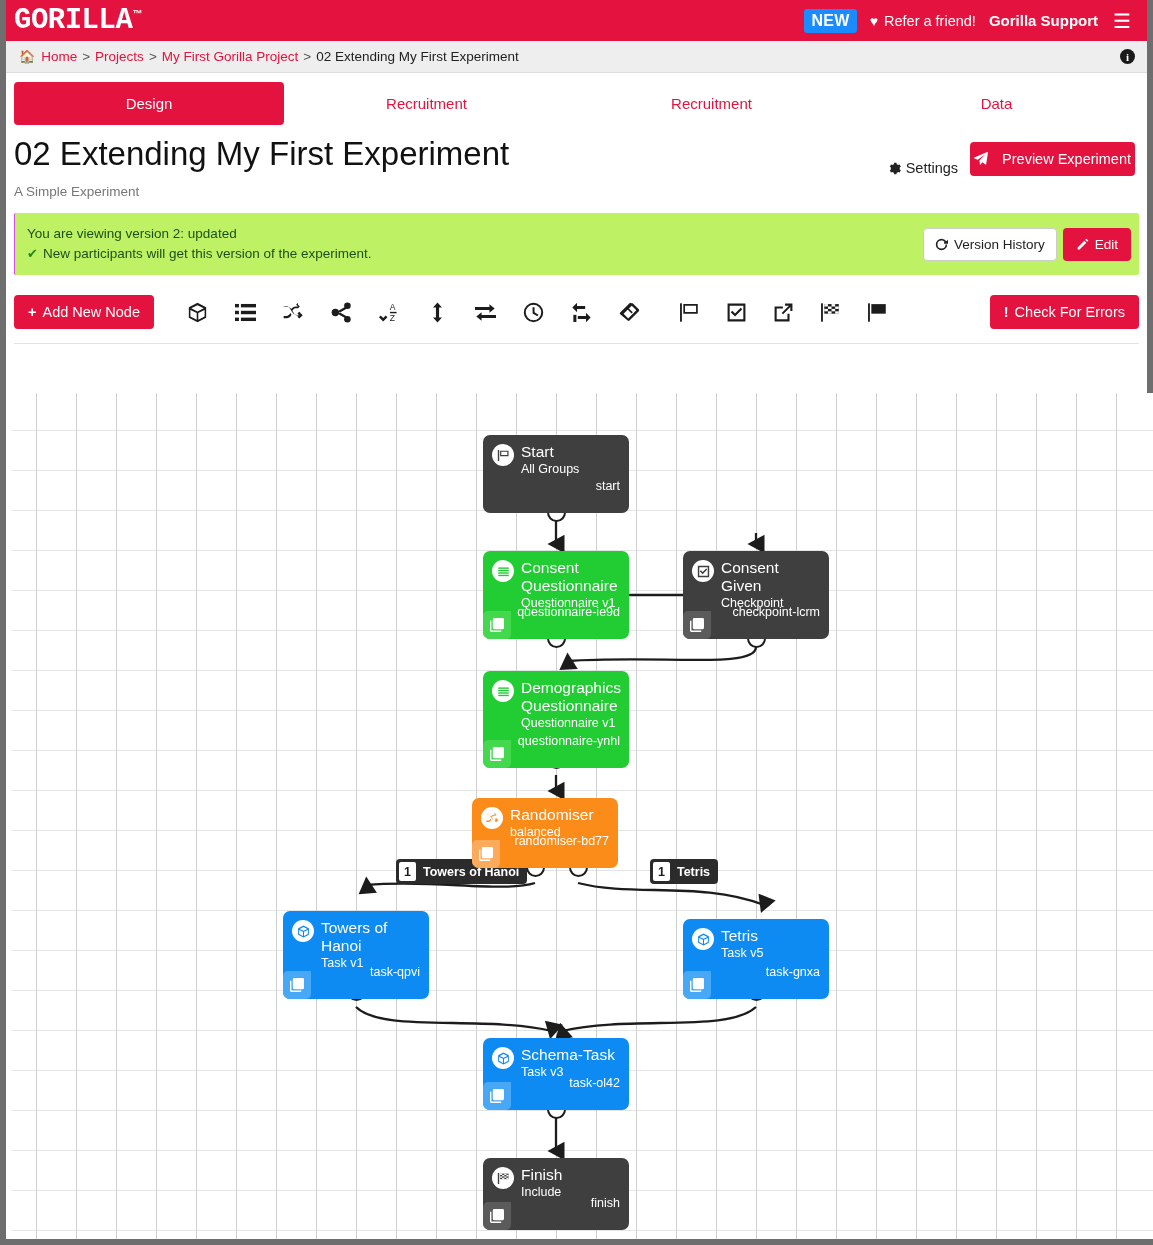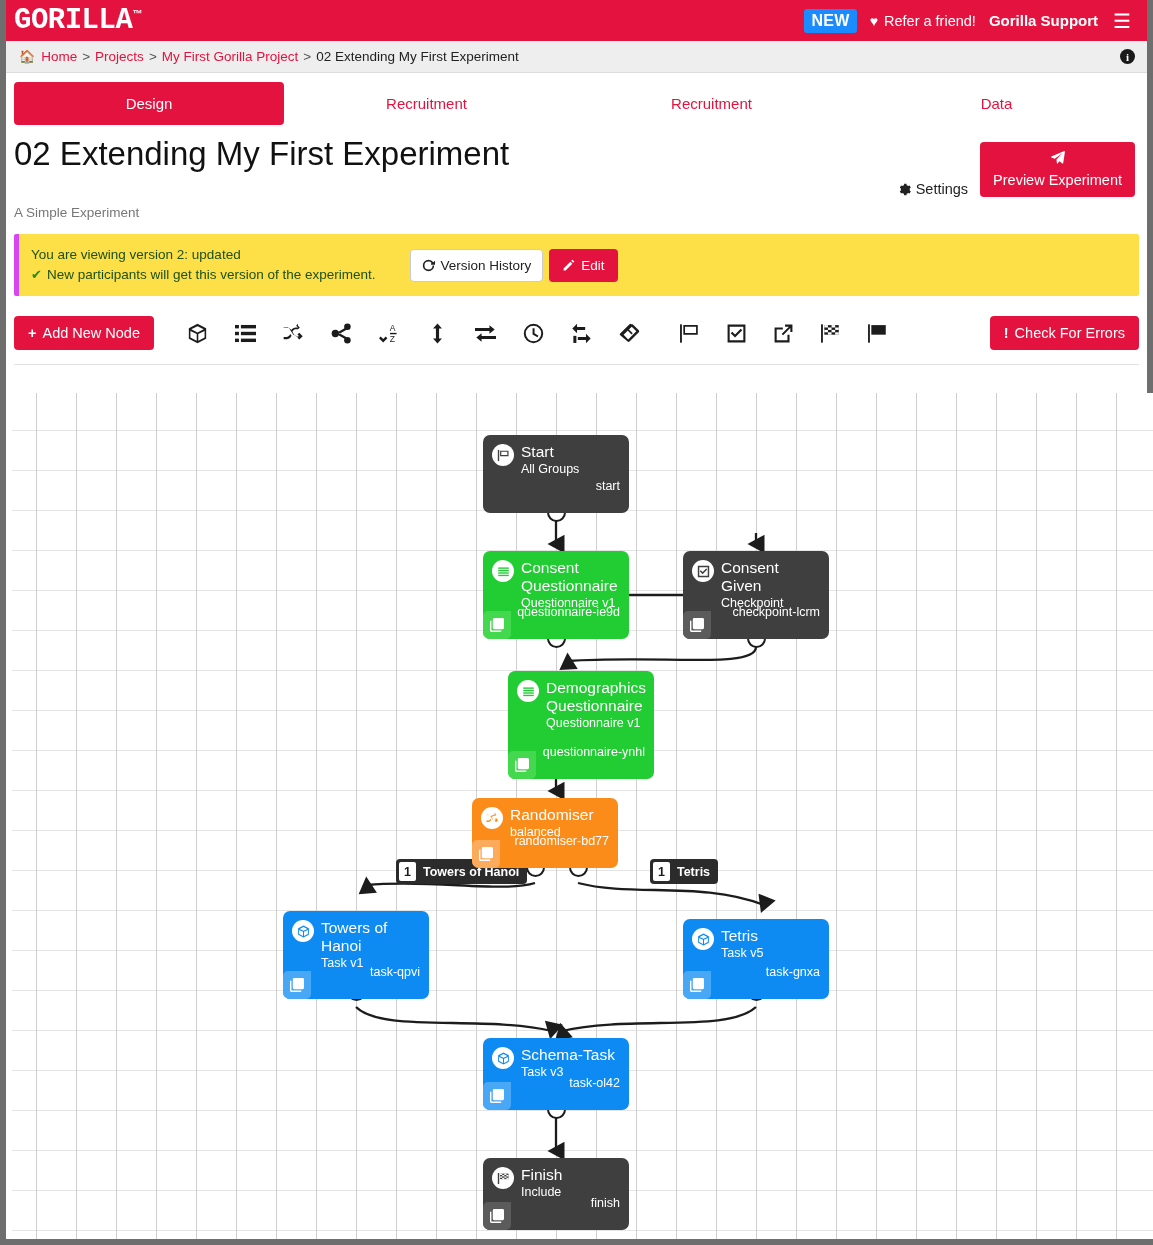--- a/index.html
+++ b/index.html
@@ -69,29 +69,29 @@
   
   .title-row {
     display: flex; align-items: flex-start; justify-content: space-between;
     padding: 9px 12px 0 8px;
   }
   .exp-title { font-size: 33px; font-weight: normal; color: #111; line-height: 40px; }
   .title-actions { display: flex; align-items: flex-end; gap: 12px; margin-top: 8px; }
   .settings-link { font-size: 14.5px; color: #222; display: flex; align-items: center; gap: 5px; }
   .btn-preview {
     background: #e4123e; color: #fff; font-size: 14.5px;
-    padding: 9px 13px; border-radius: 4px; display: flex; align-items: center; gap: 7px; flex-direction: column;
+    padding: 9px 4px; border-radius: 4px; display: flex; align-items: center; gap: 14px;
   }
   .subtitle { font-size: 13.5px; color: #777; padding: 8px 0 0 8px; }
 
   
   .banner {
-    margin: 14px 8px 0 8px; background: #fde047; border-left: 5px solid #d946ef;
+    margin: 14px 8px 0 8px; background: #bef264; border-left: 1px solid #d946ef;
     border-radius: 2px; padding: 11px 8px 11px 12px;
-    display: flex; align-items: center; justify-content: flex-start;
+    display: flex; align-items: center; justify-content: space-between;
     min-height: 62px;
   }
   .banner-lines { font-size: 13.5px; color: #1c4f1c; line-height: 20px; }
   .banner-line2 { display: flex; align-items: center; gap: 5px; }
   .check-mark { color: #1f8a1f; font-size: 13px; }
   .banner-actions { display: flex; align-items: stretch; gap: 0; margin-left: 34px; }
   .btn-version {
     background: #fff; border: 1px solid #cccccc; color: #222;
     font-size: 13.5px; padding: 8px 11px; border-radius: 4px;
     display: flex; align-items: center; gap: 6px; margin-right: 6px;
@@ -503,21 +503,21 @@
         </span>
       </div>
       <div class="nid">checkpoint-lcrm</div>
       <span class="ncopy">
           <svg viewBox="0 0 16 16">
             <path d="M4.8 0h9.6A1.6 1.6 0 0116 1.6v9.6a1.6 1.6 0 01-1.6 1.6H4.8a1.6 1.6 0 01-1.6-1.6V1.6A1.6 1.6 0 014.8 0zM1.6 3.2v11.2h11.2V16H1.6A1.6 1.6 0 010 14.4V3.2h1.6z"></path>
           </svg>
         </span>
     </div>
 
-    <div class="node green" style="left:496px;top:278px;width:146px;height:108px;">
+    <div class="node green" style="left:471px;top:278px;width:146px;height:97px;">
       <div class="nhead">
         <span class="nicon">
             <svg viewBox="0 0 16 16">
               <rect x="1.5" y="3" width="13" height="1.7"></rect>
               <rect x="1.5" y="6" width="13" height="1.7"></rect>
               <rect x="1.5" y="9" width="13" height="1.7"></rect>
               <rect x="1.5" y="12" width="13" height="1.7"></rect>
             </svg>
           </span>
         <span class="ntitles">

